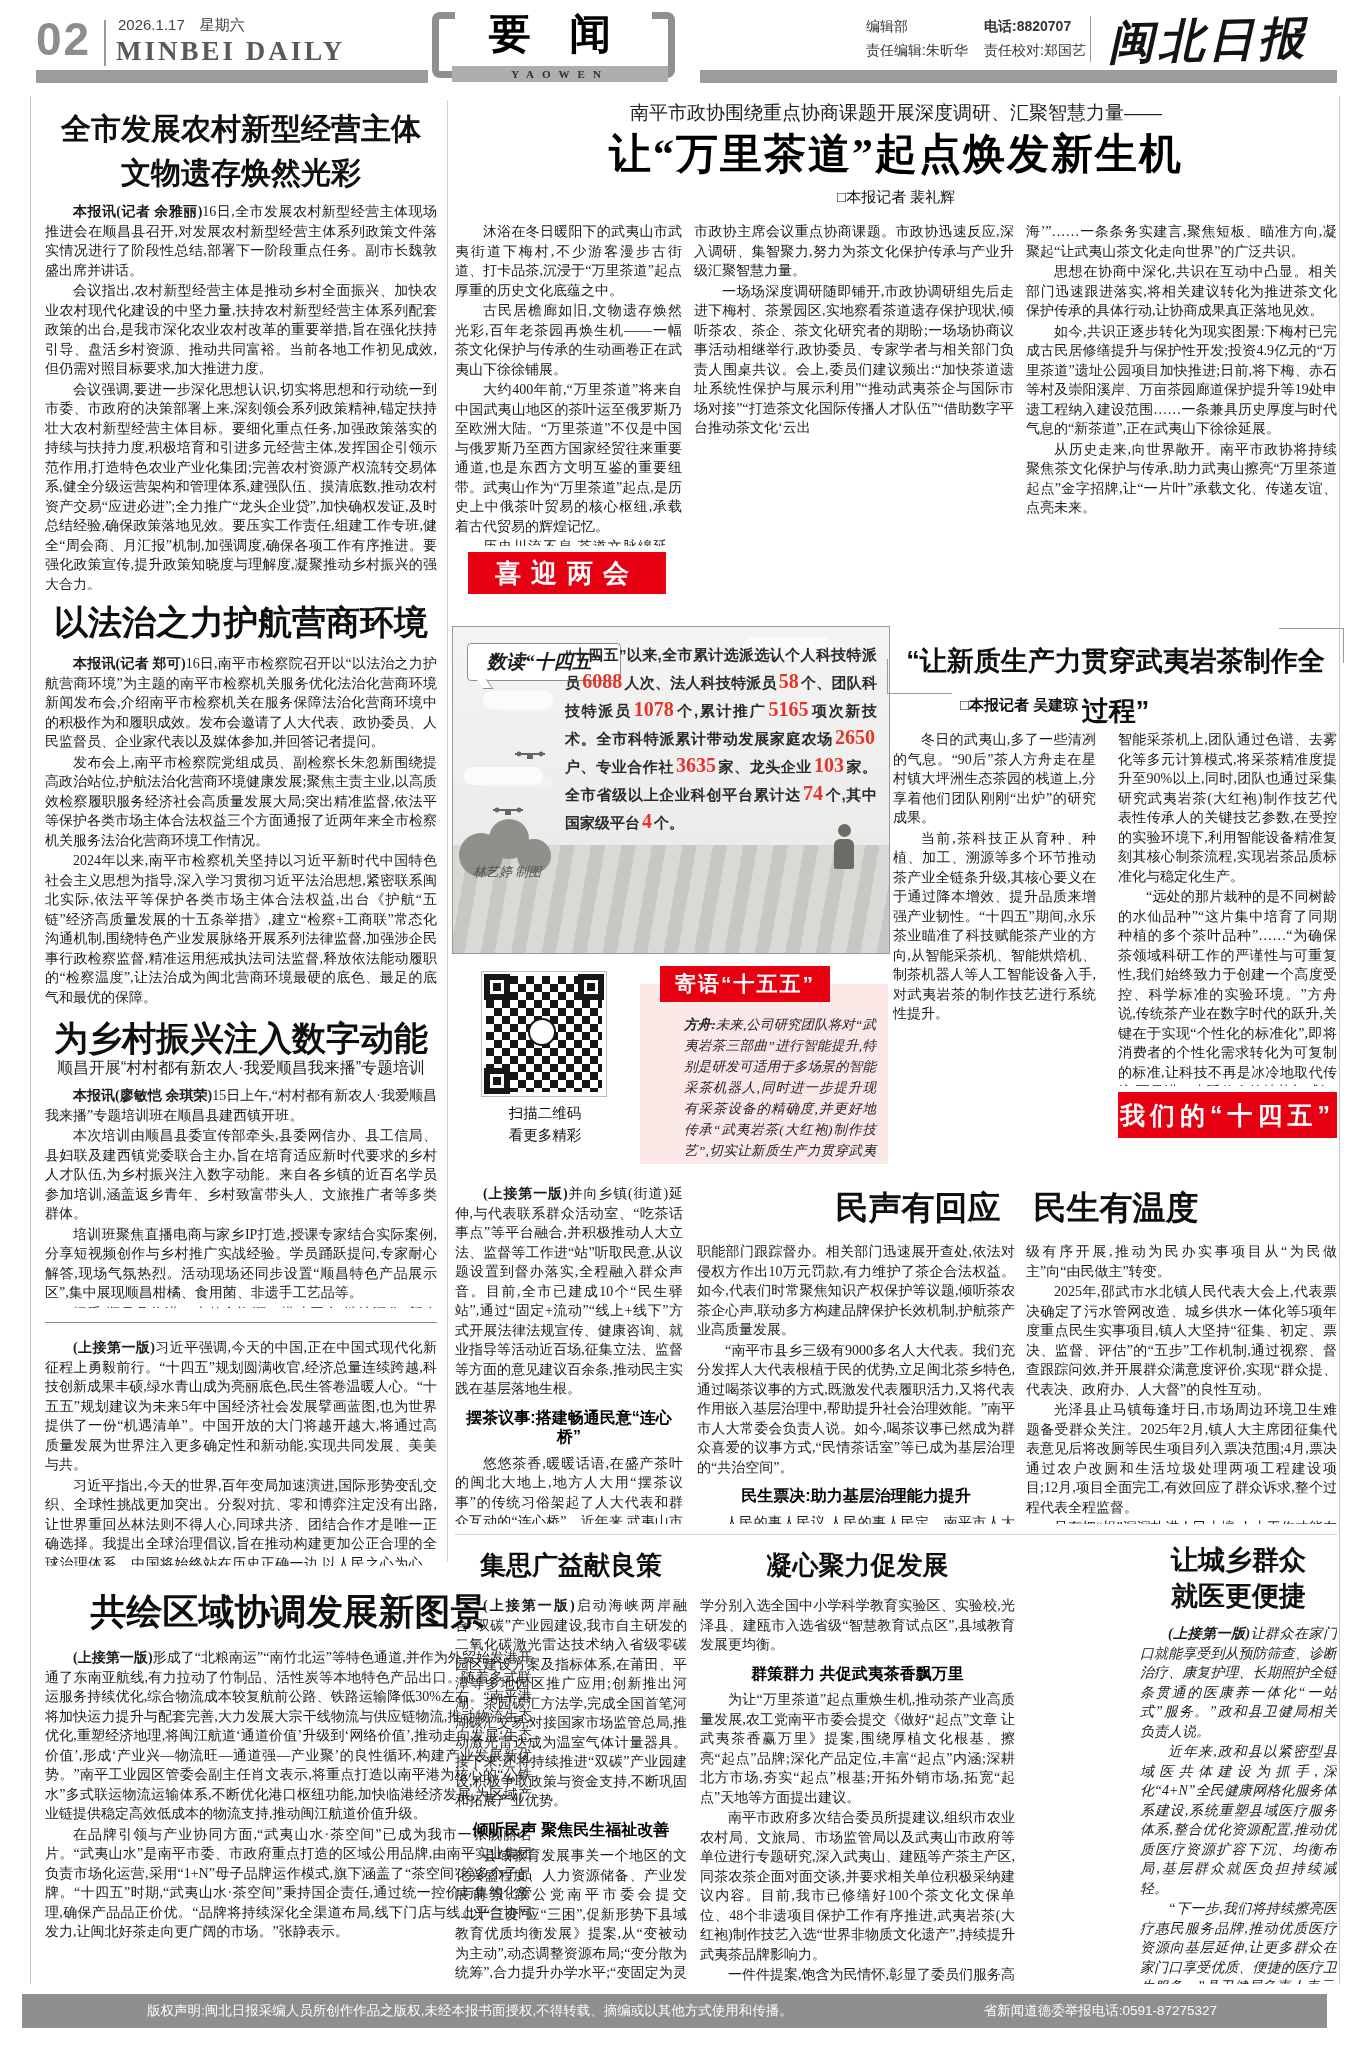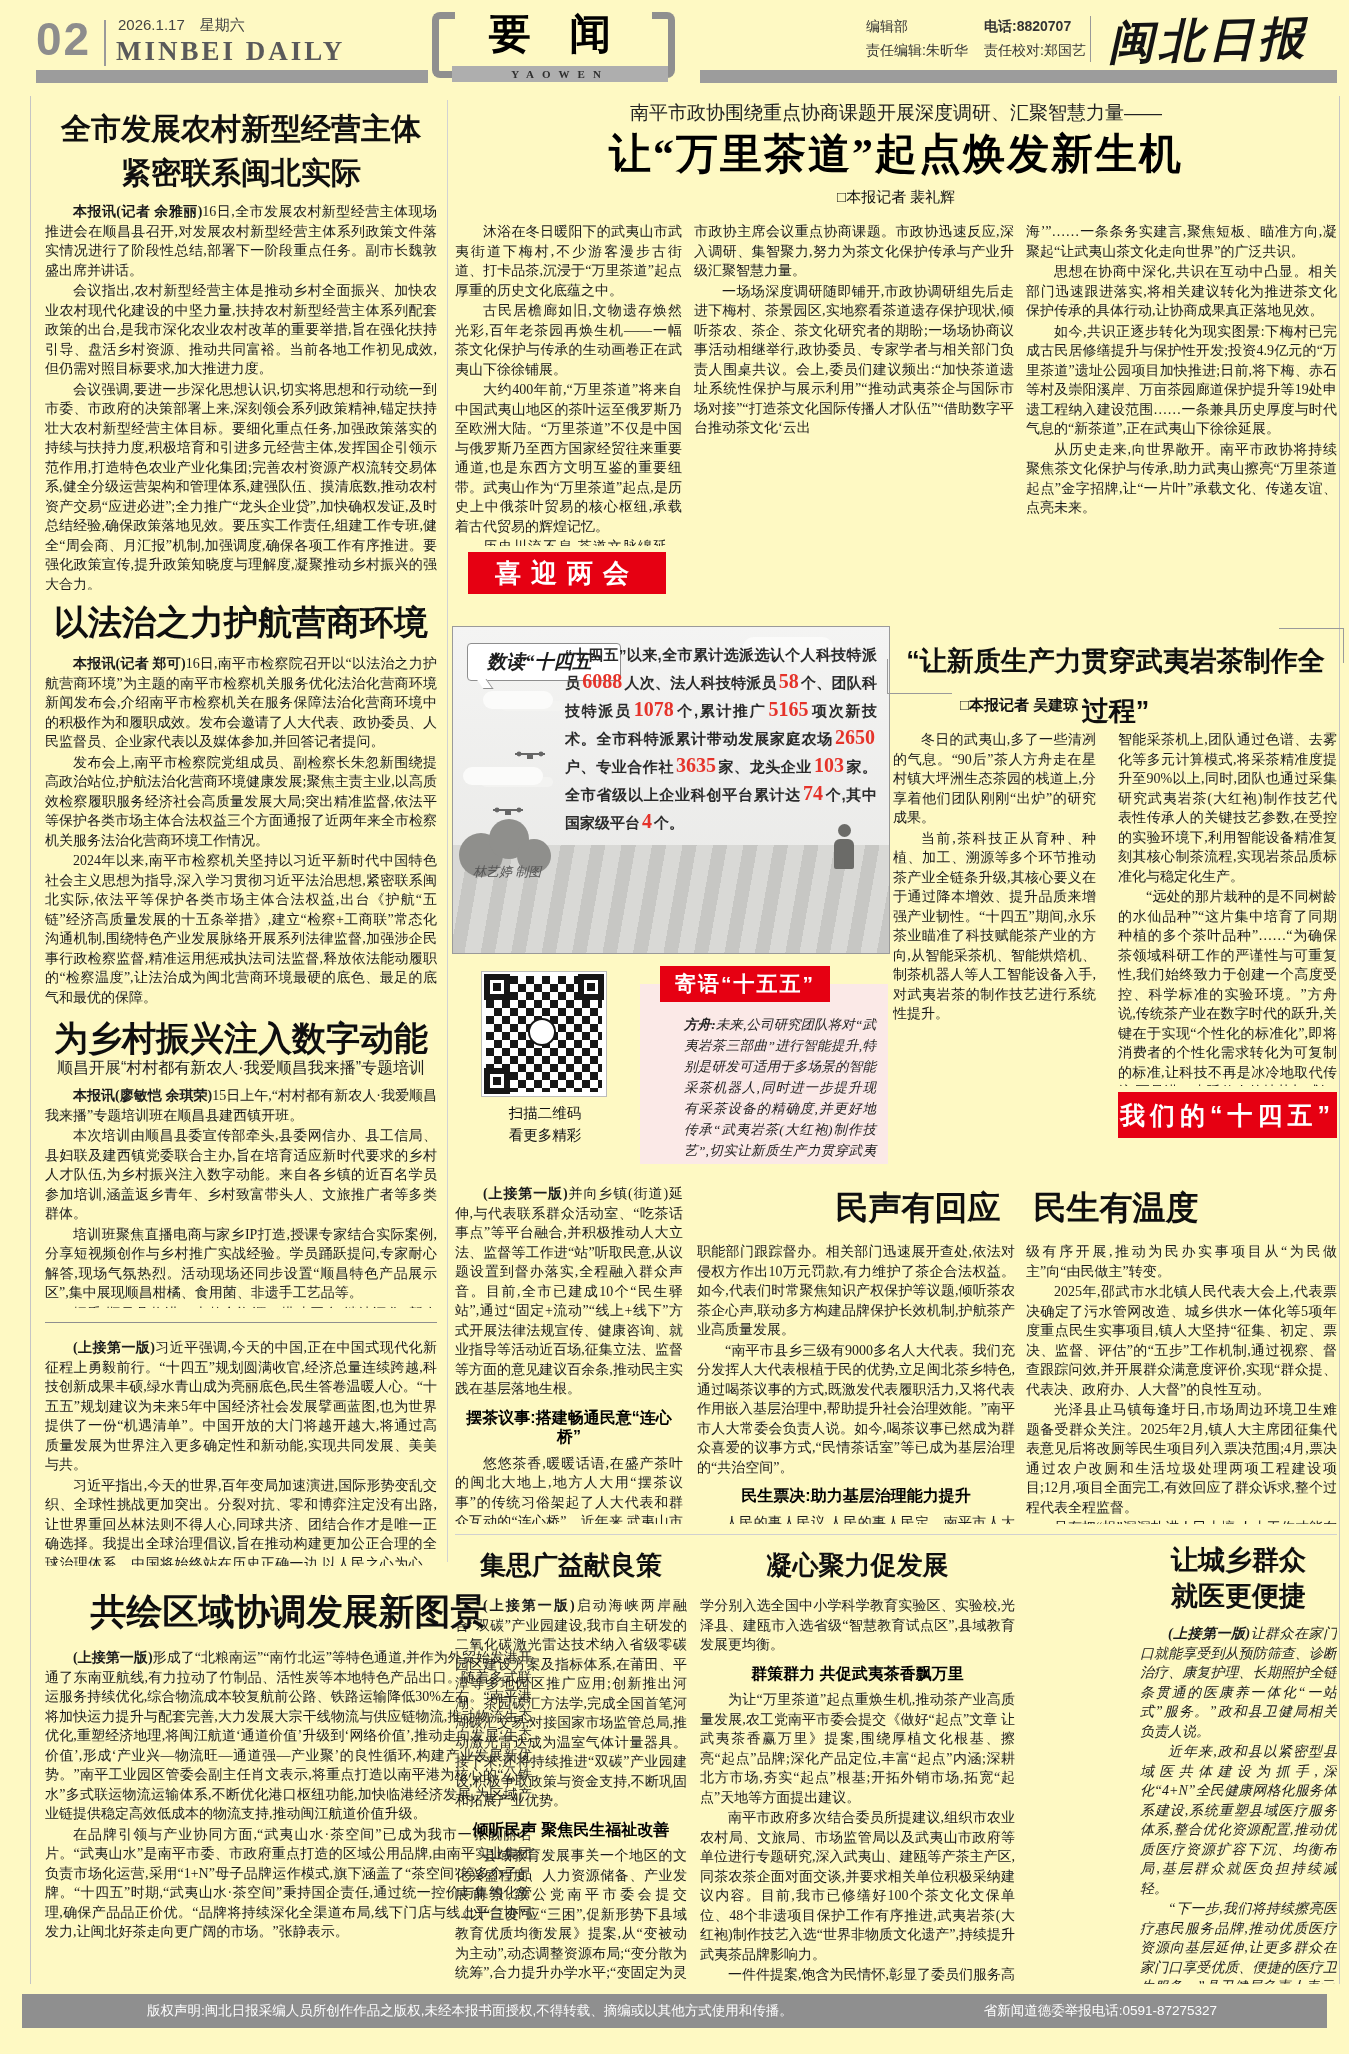--- a/index.html
+++ b/index.html
@@ -1,17 +1,17 @@
 <!DOCTYPE html>
 <html><head>
 <meta charset="utf-8">
 <style>
   html,body{margin:0;padding:0;}
   body{background:#e9e7e2;font-family:"Liberation Serif","DejaVu Serif",serif;}
-  .page{position:relative;width:1349px;height:2054px;background:#fef9c3;margin:0 auto;overflow:hidden;color:#1c1c1c;}
+  .page{position:relative;width:1349px;height:2054px;background:#ffffff;margin:0 auto;overflow:hidden;color:#1c1c1c;}
   .abs{position:absolute;}
   .hei{font-family:"Liberation Sans","DejaVu Sans",sans-serif;font-weight:700;color:#0f0f0f;}
   .song-black{font-family:"Liberation Serif","DejaVu Serif",serif;font-weight:900;color:#000;}
   .center{text-align:center;}
   .body-text{font-size:14px;line-height:19.5px;text-align:justify;overflow:hidden;color:#1b1b1b;}
   .body-text p{margin:0 0 1px 0;text-indent:2em;}
   .body-text p.ni{text-indent:0;}
   .body-text p b{font-weight:700;}
   .body-text h4.subhead{font-family:"Liberation Sans","DejaVu Sans",sans-serif;font-size:16px;text-align:center;margin:9px 0 7px 0;text-indent:0;color:#000;}
   .rule-v{background:#c9c9c9;width:1px;}
@@ -70,21 +70,21 @@
   <div class="abs meta" style="left:984px;top:42px;">责任校对:郑国艺</div>
   <div class="abs" style="left:1090px;top:16px;width:1px;height:46px;background:#999;"></div>
   <div class="abs masthead" style="left:1108px;top:10px;">闽北日报</div>
   <div class="abs graybar" style="left:700px;top:70px;width:637px;height:13px;"></div>
 
   <div class="abs rule-v" style="left:30px;top:96px;height:1888px;background:#c5c5c5;"></div>
   <div class="abs rule-v" style="left:1339px;top:96px;height:1888px;background:#c5c5c5;"></div>
   <div class="abs rule-v" style="left:447px;top:100px;height:1462px;background:#d2d2d2;"></div>
 
   <div class="abs hei center" style="left:45px;top:108px;width:392px;font-size:30px;line-height:42px;">全市发展农村新型经营主体</div>
-  <div class="abs hei center" style="left:45px;top:152px;width:392px;font-size:30px;line-height:42px;">紧密联系闽北实际</div>
+  <div class="abs hei center" style="left:45px;top:152px;width:392px;font-size:30px;line-height:42px;">文物遗存焕然光彩</div>
   <div class="abs body-text" style="left:45px;top:202px;width:392px;height:388px;">
       <p><b>本报讯(记者 余雅丽)</b>16日,全市发展农村新型经营主体现场推进会在顺昌县召开,对发展农村新型经营主体系列政策文件落实情况进行了阶段性总结,部署下一阶段重点任务。副市长魏敦盛出席并讲话。</p>
       <p>会议指出,农村新型经营主体是推动乡村全面振兴、加快农业农村现代化建设的中坚力量,扶持农村新型经营主体系列配套政策的出台,是我市深化农业农村改革的重要举措,旨在强化扶持引导、盘活乡村资源、推动共同富裕。当前各地工作初见成效,但仍需对照目标要求,加大推进力度。</p>
       <p>会议强调,要进一步深化思想认识,切实将思想和行动统一到市委、市政府的决策部署上来,深刻领会系列政策精神,锚定扶持壮大农村新型经营主体目标。要细化重点任务,加强政策落实的持续与扶持力度,积极培育和引进多元经营主体,发挥国企引领示范作用,打造特色农业产业化集团;完善农村资源产权流转交易体系,健全分级运营架构和管理体系,建强队伍、摸清底数,推动农村资产交易“应进必进”;全力推广“龙头企业贷”,加快确权发证,及时总结经验,确保政策落地见效。要压实工作责任,组建工作专班,健全“周会商、月汇报”机制,加强调度,确保各项工作有序推进。要强化政策宣传,提升政策知晓度与理解度,凝聚推动乡村振兴的强大合力。</p>
     </div>
 
   <div class="abs hei center" style="left:45px;top:600px;width:392px;font-size:34px;">以法治之力护航营商环境</div>
   <div class="abs body-text" style="left:45px;top:654px;width:392px;height:356px;">
       <p><b>本报讯(记者 郑可)</b>16日,南平市检察院召开以“以法治之力护航营商环境”为主题的南平市检察机关服务优化法治化营商环境新闻发布会,介绍南平市检察机关在服务保障法治化营商环境中的积极作为和履职成效。发布会邀请了人大代表、政协委员、人民监督员、企业家代表以及媒体参加,并回答记者提问。</p>
       <p>发布会上,南平市检察院党组成员、副检察长朱忽新围绕提高政治站位,护航法治化营商环境健康发展;聚焦主责主业,以高质效检察履职服务经济社会高质量发展大局;突出精准监督,依法平等保护各类市场主体合法权益三个方面通报了近两年来全市检察机关服务法治化营商环境工作情况。</p>

